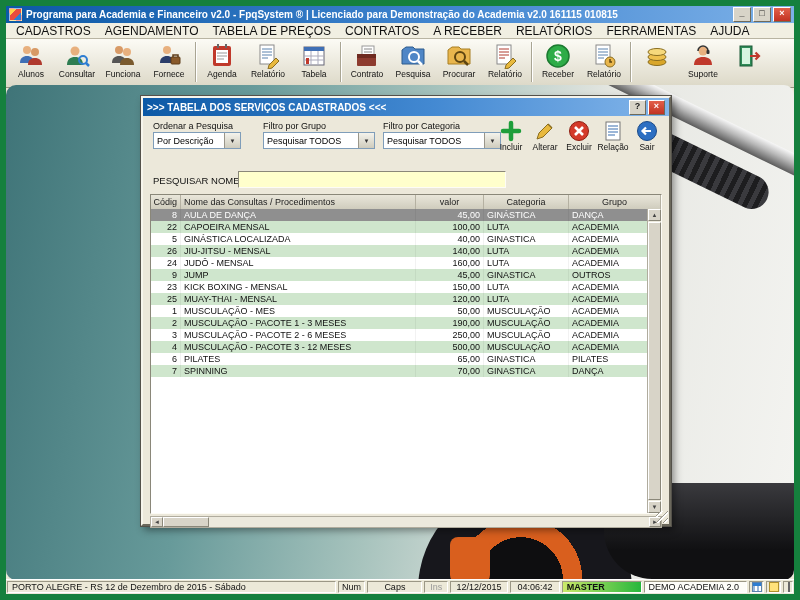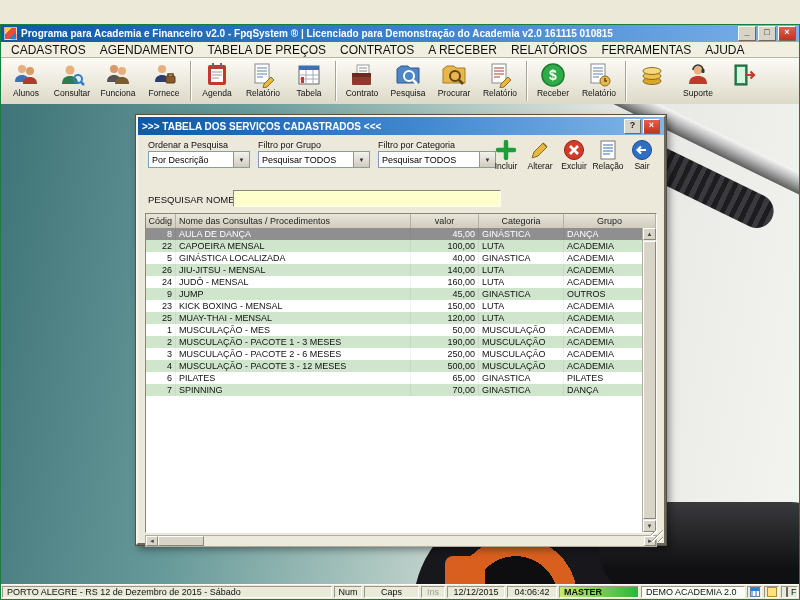--- a/index.html
+++ b/index.html
@@ -1,18 +1,18 @@
 <!DOCTYPE html>
 <html><head>
 <meta charset="utf-8">
 <style>
   html,body{margin:0;padding:0;}
   body{width:800px;height:600px;overflow:hidden;font-family:"Liberation Sans",sans-serif;
        background:#ece9d8;position:relative;-webkit-font-smoothing:antialiased;}
-  .app{position:absolute;inset:0;border:1px solid #15803d;box-sizing:border-box;margin-top:24px;}
+  .app{position:absolute;inset:0;border:6px solid #15803d;box-sizing:border-box;}
 
   
   .titlebar{height:17px;background:linear-gradient(90deg,#0c59a6,#3f84cf 55%,#7db1e8);
     color:#fff;display:flex;align-items:center;padding:0 3px;font-size:10px;font-weight:bold;white-space:nowrap;overflow:hidden;}
   .app-icon{width:11px;height:11px;margin-right:4px;flex:0 0 auto;
     background:linear-gradient(135deg,#ffd24a 0 30%,#e84c3d 30% 65%,#2d7dd2 65% 100%);border:1px solid rgba(255,255,255,.5);}
   .win-buttons{margin-left:auto;display:flex;gap:2px;}
   .win-btn{width:16px;height:13px;background:#d8d4c8;border:1px solid;border-color:#ffffff #6e6a5a #6e6a5a #ffffff;
     font-size:9px;line-height:11px;text-align:center;color:#222;cursor:default;}
   .win-btn.close{background:linear-gradient(#e2604a,#c23322);color:#fff;font-weight:bold;}
@@ -27,21 +27,21 @@
     display:flex;align-items:flex-start;padding:1px 2px 0;}
   .tb-btn{width:44px;height:45px;display:flex;flex-direction:column;align-items:center;gap:0;
     padding-top:2px;border:1px solid transparent;border-radius:2px;cursor:default;}
   .tb-ic{width:26px;height:26px;display:block;}
   .tb-ic svg{width:26px;height:26px;display:block;}
   .tb-lb{font-size:8.5px;color:#111;line-height:10px;white-space:nowrap;}
   .tb-sep{width:1px;height:40px;background:#a9a593;margin:2px 3px 0;box-shadow:1px 0 0 #fff;}
 
   
   .desktop{position:absolute;top:79px;left:0;right:0;bottom:14px;overflow:hidden;
-    background:linear-gradient(100deg,#3f7478 0%,#679a9a 28%,#a7c3bd 50%,#e6e7e2 70%,#f4f4f1 100%);}
+    background:linear-gradient(100deg,#3f7478 0%,#679a9a 28%,#a7c3bd 50%,#e6e7e2 70%,#f4f4f1 100%);border-radius:10px;}
   .ph{position:absolute;}
   .ph-bar{right:-70px;top:6px;width:400px;height:20px;transform:rotate(26deg);
     background:linear-gradient(#f7f7f7,#b9b9b9 45%,#5c5c5c);border-radius:4px;}
   .ph-grip{right:18px;top:58px;width:180px;height:34px;transform:rotate(26deg);border-radius:17px;
     background:repeating-linear-gradient(90deg,#1d1d1f 0 5px,#3a3a3e 5px 10px);}
   .ph-wheel{left:412px;top:398px;width:214px;height:214px;border-radius:50%;
     background:radial-gradient(circle at 48% 45%,#0e0e10 0 26%,#d95f1e 26% 38%,#17171c 38% 72%,#2c2c31 72% 100%);}
   .ph-roll{left:598px;top:398px;width:240px;height:96px;border-radius:48px;
     background:linear-gradient(#3a3a3e,#101012 70%);}
   .ph-cap{left:444px;top:452px;width:40px;height:46px;border-radius:8px;background:#d95f1e;}
@@ -55,21 +55,21 @@
   .dlg-buttons{margin-left:auto;display:flex;gap:2px;}
   .dlg-btn{width:15px;height:13px;background:#d8d4c8;border:1px solid;border-color:#fff #6e6a5a #6e6a5a #fff;
     font-size:9px;line-height:11px;text-align:center;color:#222;font-weight:bold;}
   .dlg-btn.close{background:linear-gradient(#e2604a,#c23322);color:#fff;}
   .dlg-body{position:relative;height:calc(100% - 18px);font-size:9.5px;}
 
   .flt-label{position:absolute;font-size:9px;color:#111;}
   .lbl-ord{left:10px;top:5px;} .lbl-gru{left:120px;top:5px;} .lbl-cat{left:240px;top:5px;}
   .combo{position:absolute;height:17px;background:#fff;border:1px solid #7f9db9;display:flex;
     align-items:center;box-sizing:border-box;cursor:default;}
-  .cmb-ord{left:10px;top:16px;width:102px;} .cmb-gru{left:120px;top:16px;width:112px;} .cmb-cat{left:240px;top:16px;width:118px;}
+  .cmb-ord{left:10px;top:16px;width:88px;} .cmb-gru{left:120px;top:16px;width:112px;} .cmb-cat{left:240px;top:16px;width:118px;}
   .combo .val{padding-left:3px;font-size:9px;white-space:nowrap;overflow:hidden;flex:1;}
   .combo .arrow{width:15px;height:100%;background:linear-gradient(#f4f3ec,#cfccbd);border-left:1px solid #9a968a;
     font-size:6px;display:flex;align-items:center;justify-content:center;color:#333;}
 
   .actions{position:absolute;right:6px;top:2px;display:flex;gap:2px;}
   .act-btn{width:30px;height:38px;display:flex;flex-direction:column;align-items:center;gap:1px;
     padding-top:1px;border:1px solid transparent;border-radius:2px;cursor:default;}
   .act-ic,.act-ic svg{width:22px;height:22px;display:block;}
   .act-lb{font-size:8.5px;color:#111;line-height:9px;}
 

